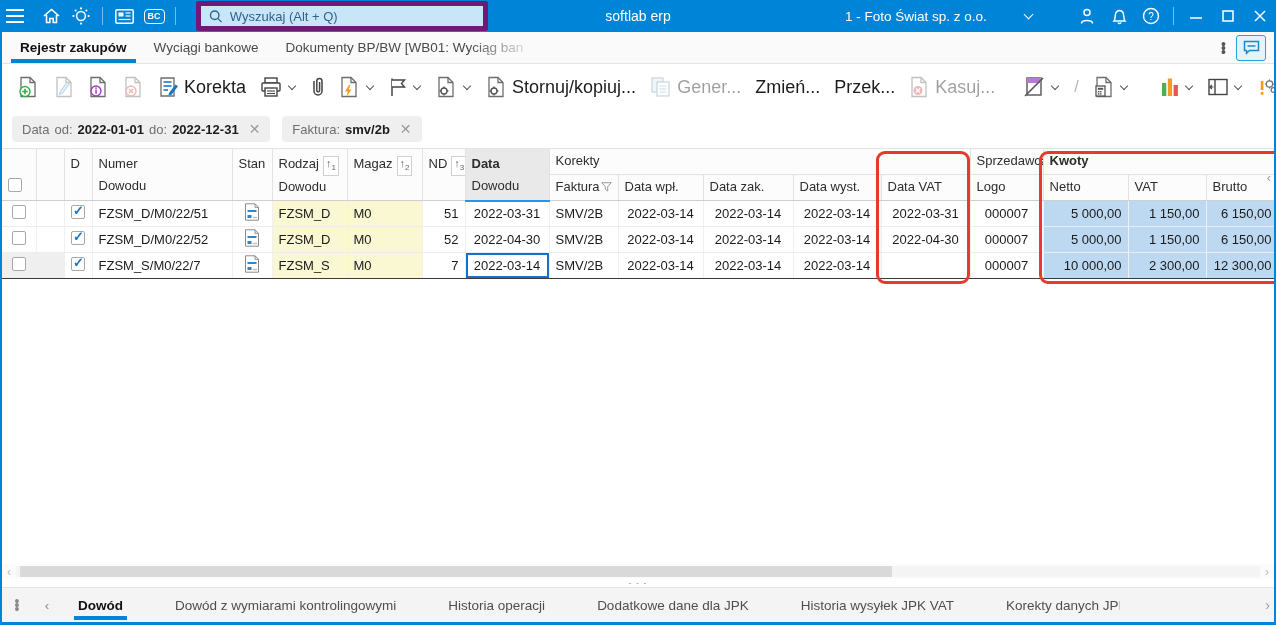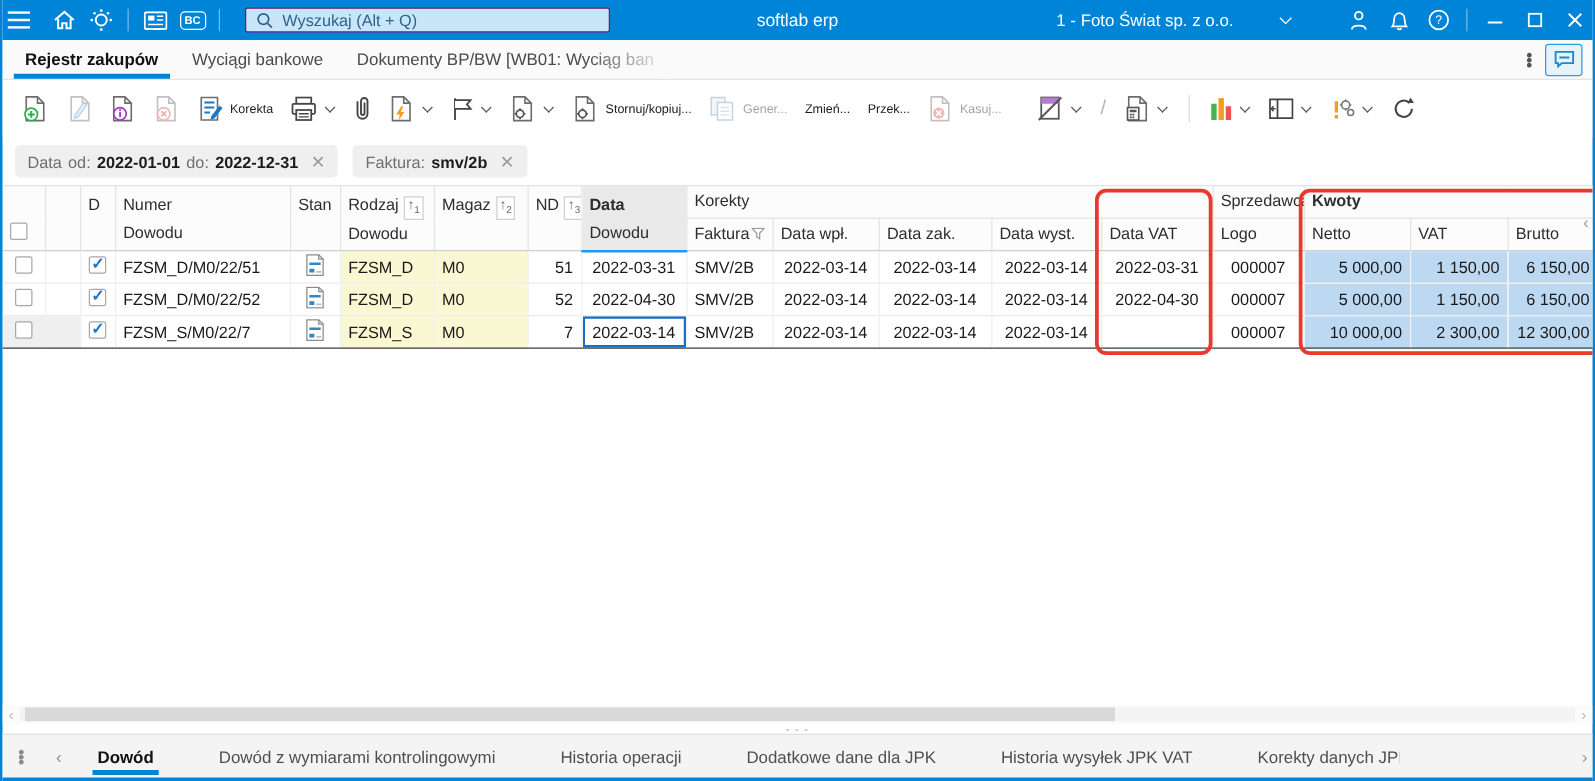--- a/index.html
+++ b/index.html
@@ -7,21 +7,21 @@
     font-family:"Liberation Sans", sans-serif; }
   .frame { position:relative; width:1276px; height:625px; overflow:hidden;
     border-left:2px solid #0084d8; border-right:2px solid #0084d8; background:#fff;padding-left:14px; }
 
   
   .topbar { position:absolute; left:-2px; top:0; width:1276px; height:32px; background:#0084d8;
     display:flex; align-items:center; color:#fff; }
   .tb-ic { width:30px; height:32px; display:flex; align-items:center; justify-content:center; cursor:pointer; }
   .tb-sep { width:1px; height:18px; background:rgba(255,255,255,.45); margin:0 6px; }
   .bc-badge { border:1.4px solid #fff; border-radius:4px; font-size:9px; font-weight:bold; padding:2px 3px; line-height:1; }
-  .searchbox { margin-left:14px; width:292px; height:20px; background:#c9e6f8; border:1px solid #701a75;
+  .searchbox { margin-left:14px; width:292px; height:30px; background:#c9e6f8; border:5px solid #701a75;
     border-radius:2px; display:flex; align-items:center; padding:0 8px; }
   .searchbox input { border:0; outline:0; background:transparent; font-size:13px; color:#2d638d; width:100%;
     font-family:"Liberation Sans",sans-serif; }
   .searchbox input::placeholder { color:#2d638d; opacity:1; }
   .app-title { position:absolute; left:50%; transform:translateX(-50%); font-size:14px; color:#fff; }
   .company { position:absolute; left:845px; display:flex; align-items:center; gap:38px; font-size:13.5px; }
   .chev-w { width:7px; height:7px; border-right:1.6px solid #fff; border-bottom:1.6px solid #fff;
     transform:rotate(45deg); display:inline-block; margin-top:-3px; }
   .win-btns { position:absolute; right:0; display:flex; align-items:center; }
   .win-btn { width:32px; height:32px; display:flex; align-items:center; justify-content:center; cursor:pointer; }
@@ -38,21 +38,21 @@
     background:linear-gradient(to right, rgba(250,250,250,0), #fafafa); }
   .tab-right { margin-left:auto; display:flex; align-items:center; gap:10px; padding-right:8px; }
   .kebab { color:#555; font-size:14px; letter-spacing:0; line-height:4px; cursor:pointer; text-align:center; }
   .comment-btn { width:30px; height:26px; border:1.6px solid #2a9fe0; background:#e6f3fb; border-radius:3px;
     display:flex; align-items:center; justify-content:center; cursor:pointer; }
 
   
   .toolbar { position:absolute; left:0; top:64px; width:1272px; height:46px; background:#fff;
     display:flex; align-items:center; padding-left:10px; gap:2px; }
   .tbtn { display:flex; align-items:center; gap:5px; padding:4px 6px; border-radius:3px; cursor:pointer;
-    font-size:10px; color:#1c1c1c; white-space:nowrap; }
+    font-size:18px; color:#1c1c1c; white-space:nowrap; }
   .tbtn.dis { opacity:.42; cursor:default; }
   .chev-g { width:6px; height:6px; border-right:1.4px solid #555; border-bottom:1.4px solid #555;
     transform:rotate(45deg); display:inline-block; margin:-2px 2px 0 2px; }
   .slashdiv { color:#b5b5b5; font-size:16px; padding:0 6px; }
   .bardiv { width:1px; height:22px; background:#dcdcdc; margin:0 8px; }
 
   
   .filters { position:absolute; left:0; top:110px; width:1272px; height:38px; display:flex; align-items:center;
     gap:12px; padding-left:10px; }
   .chip { background:#efefef; border-radius:4px; height:26px; display:flex; align-items:center; gap:5px;

